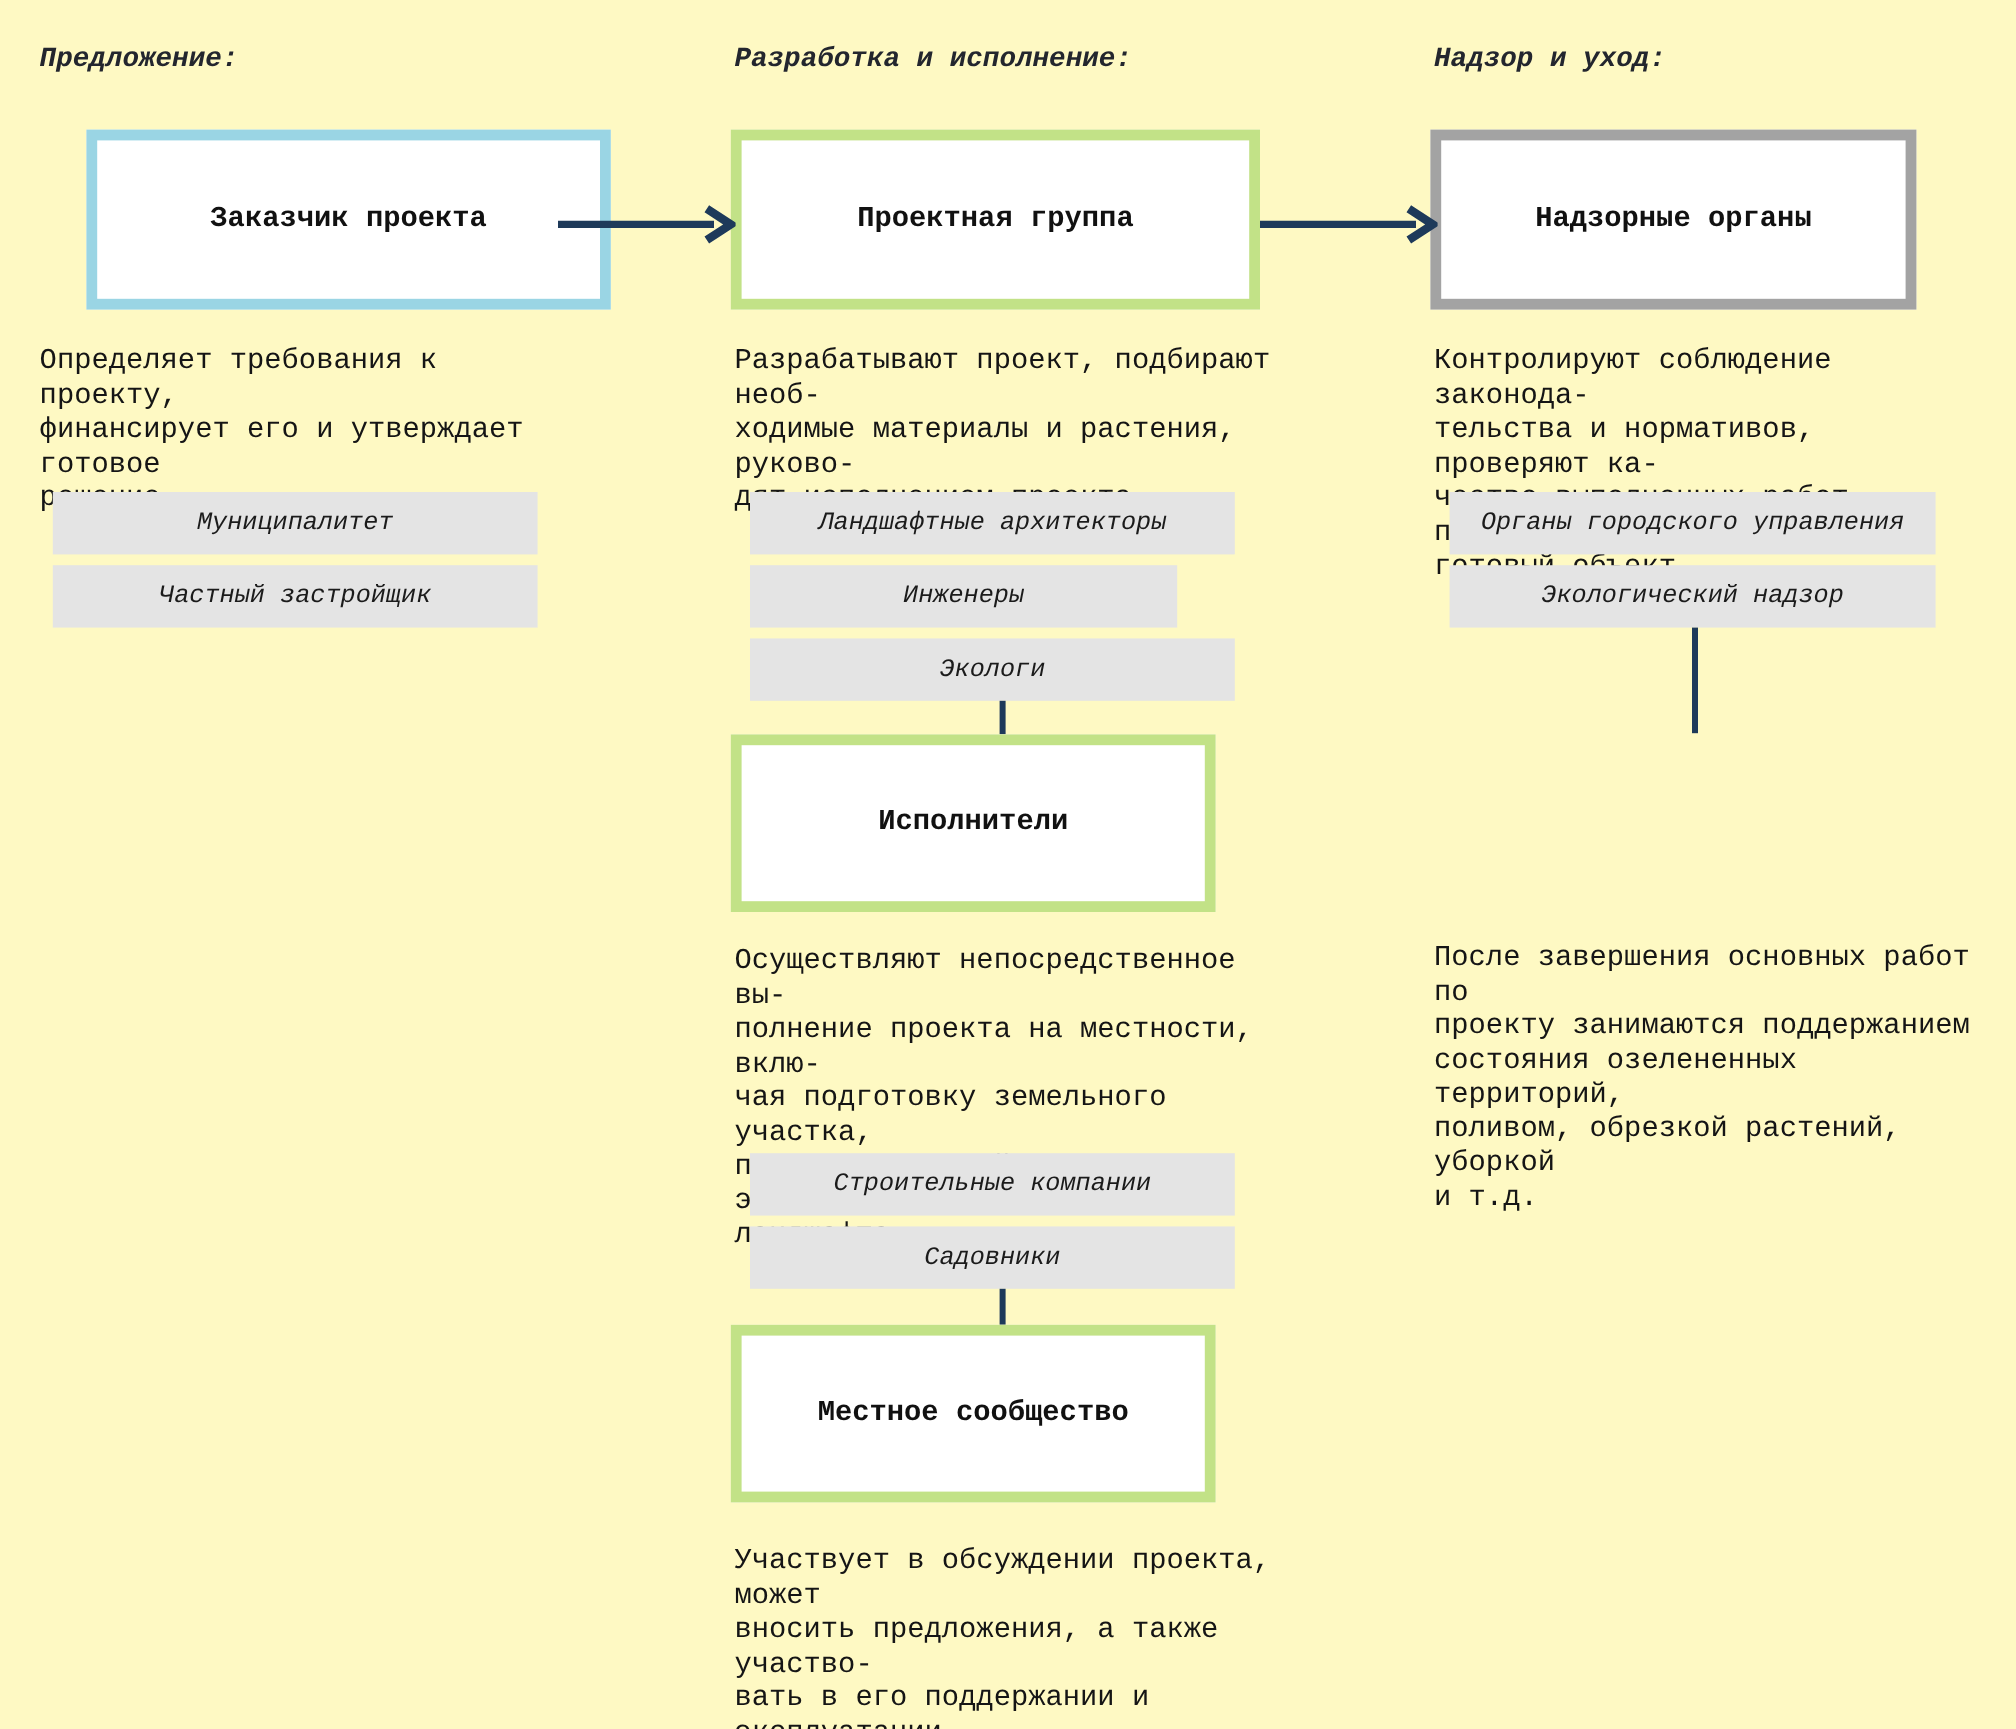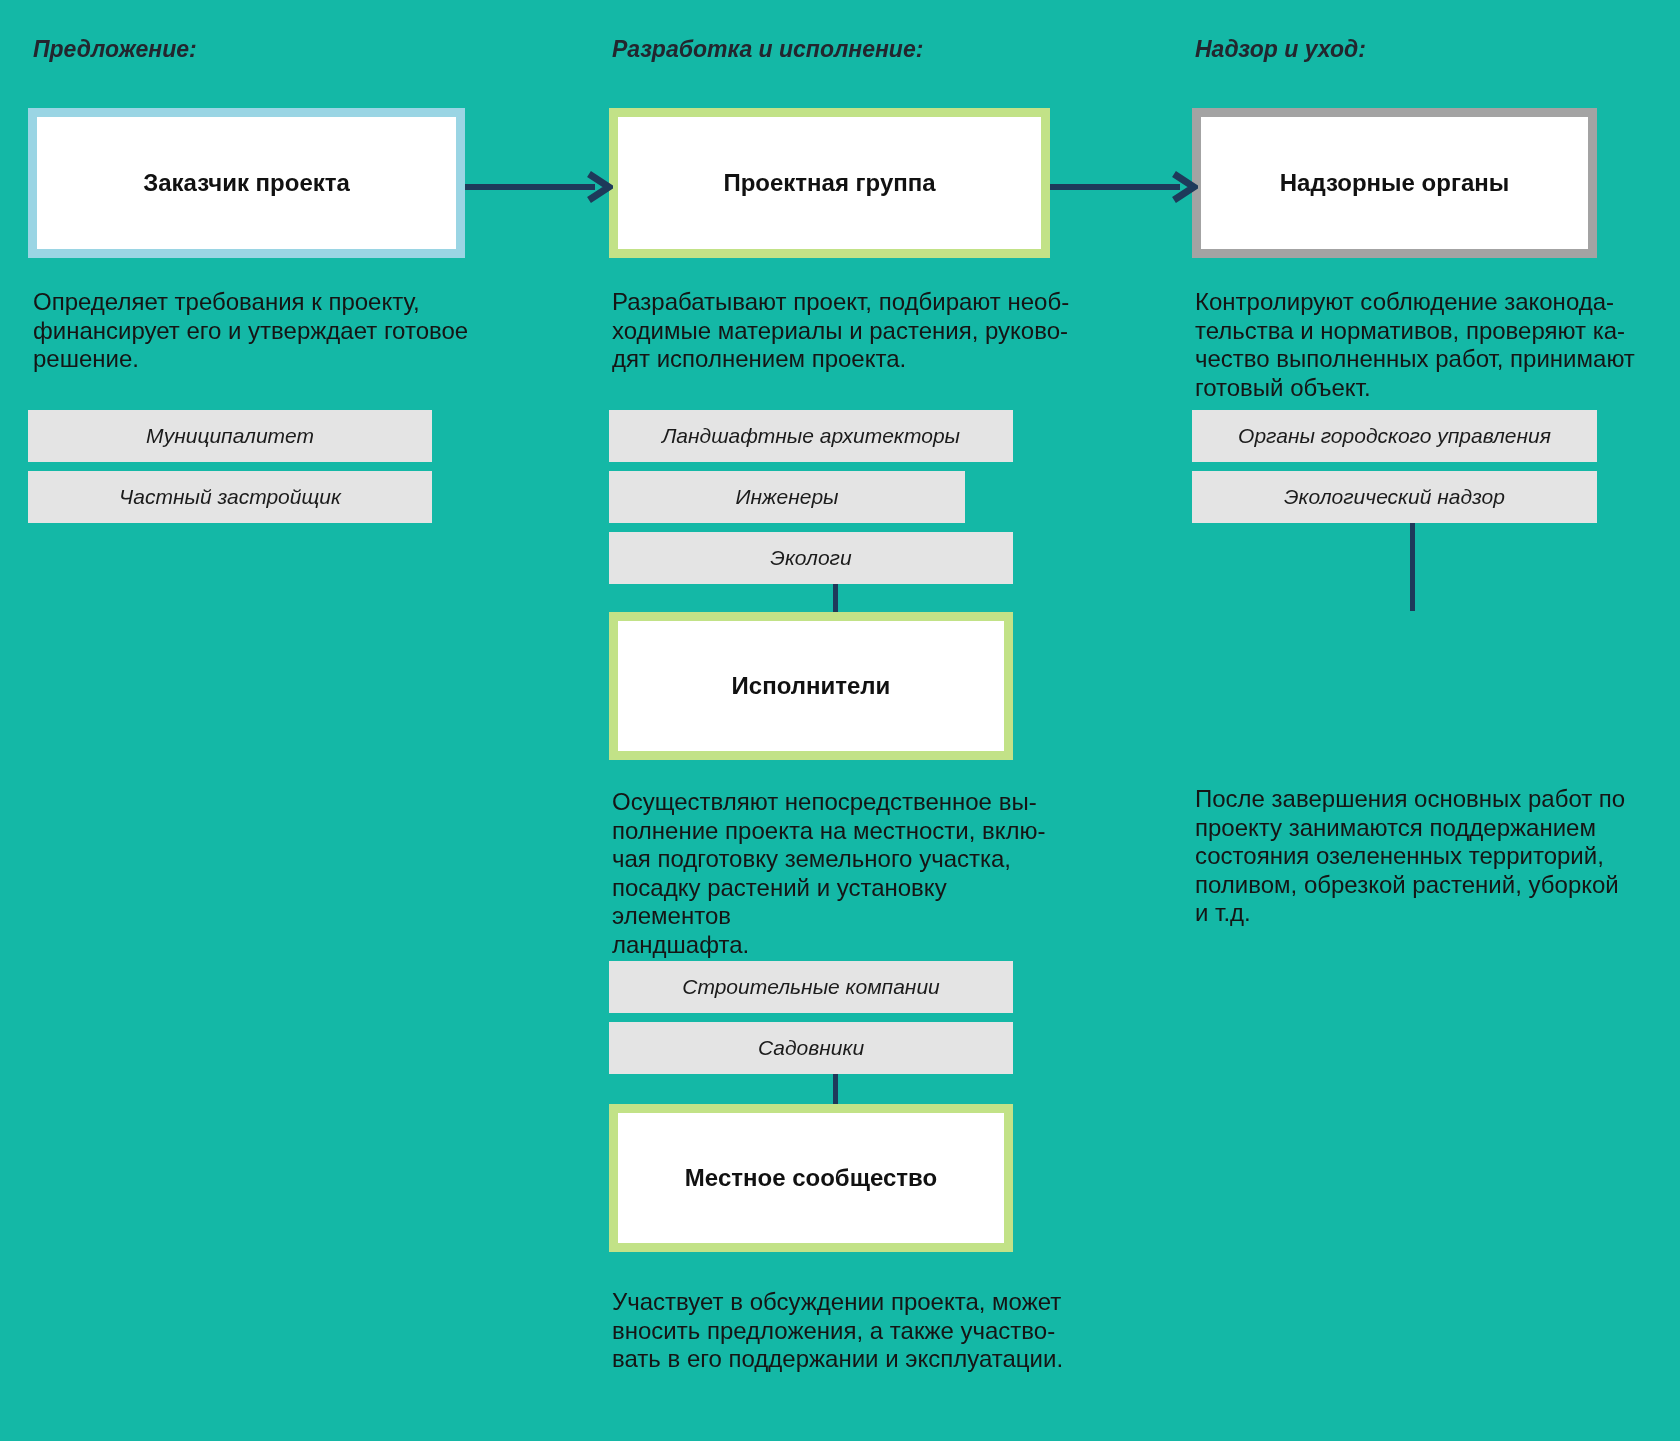--- a/index.html
+++ b/index.html
@@ -1,21 +1,21 @@
 <!DOCTYPE html>
 <html lang="ru"><head>
 <meta charset="utf-8">
 <style>
   html, body { margin: 0; padding: 0; background: #ffffff; }
   .canvas {
     position: relative;
     width: 1680px;
     height: 1441px;
-    background: #14b8a6;
-    font-family: Liberation Sans, sans-serif;
+    background: #fef9c3;
+    font-family: Liberation Mono, monospace;
     color: #131313;
     overflow: hidden;
   }
   .col-header {
     position: absolute;
     top: 36px;
     font-size: 23px;
     font-style: italic;
     font-weight: 700;
     color: #23262e;
@@ -23,21 +23,21 @@
   }
   .box {
     position: absolute;
     background: #ffffff;
     display: flex;
     align-items: center;
     justify-content: center;
     box-sizing: border-box;
     text-align: center;
   }
-  .box.cyan   { border: 9px solid #9ad5e4; }
+  .box.cyan   { border: 9px solid #9ad5e4; margin-left: 44px; }
   .box.green  { border: 9px solid #c2e287; align-items: center; }
   .box.purple { border: 9px solid #a3a3a3; }
   .box-title {
     font-size: 24px;
     font-weight: 700;
     color: #111111;
     line-height: 30px;
     white-space: pre-line;
     padding: 0 10px;
   }
@@ -56,20 +56,21 @@
     position: absolute;
     height: 52px;
     background: #e4e4e4;
     display: flex;
     align-items: center;
     justify-content: center;
     font-size: 21px;
     font-style: italic;
     color: #1b1b1b;
     box-sizing: border-box;
+    margin-left: 16px;
   }
   .vline {
     position: absolute;
     width: 5px;
     background: #1e3a5a;
   }
   .arrow { position: absolute; }
 </style>
 </head>
 <body>

